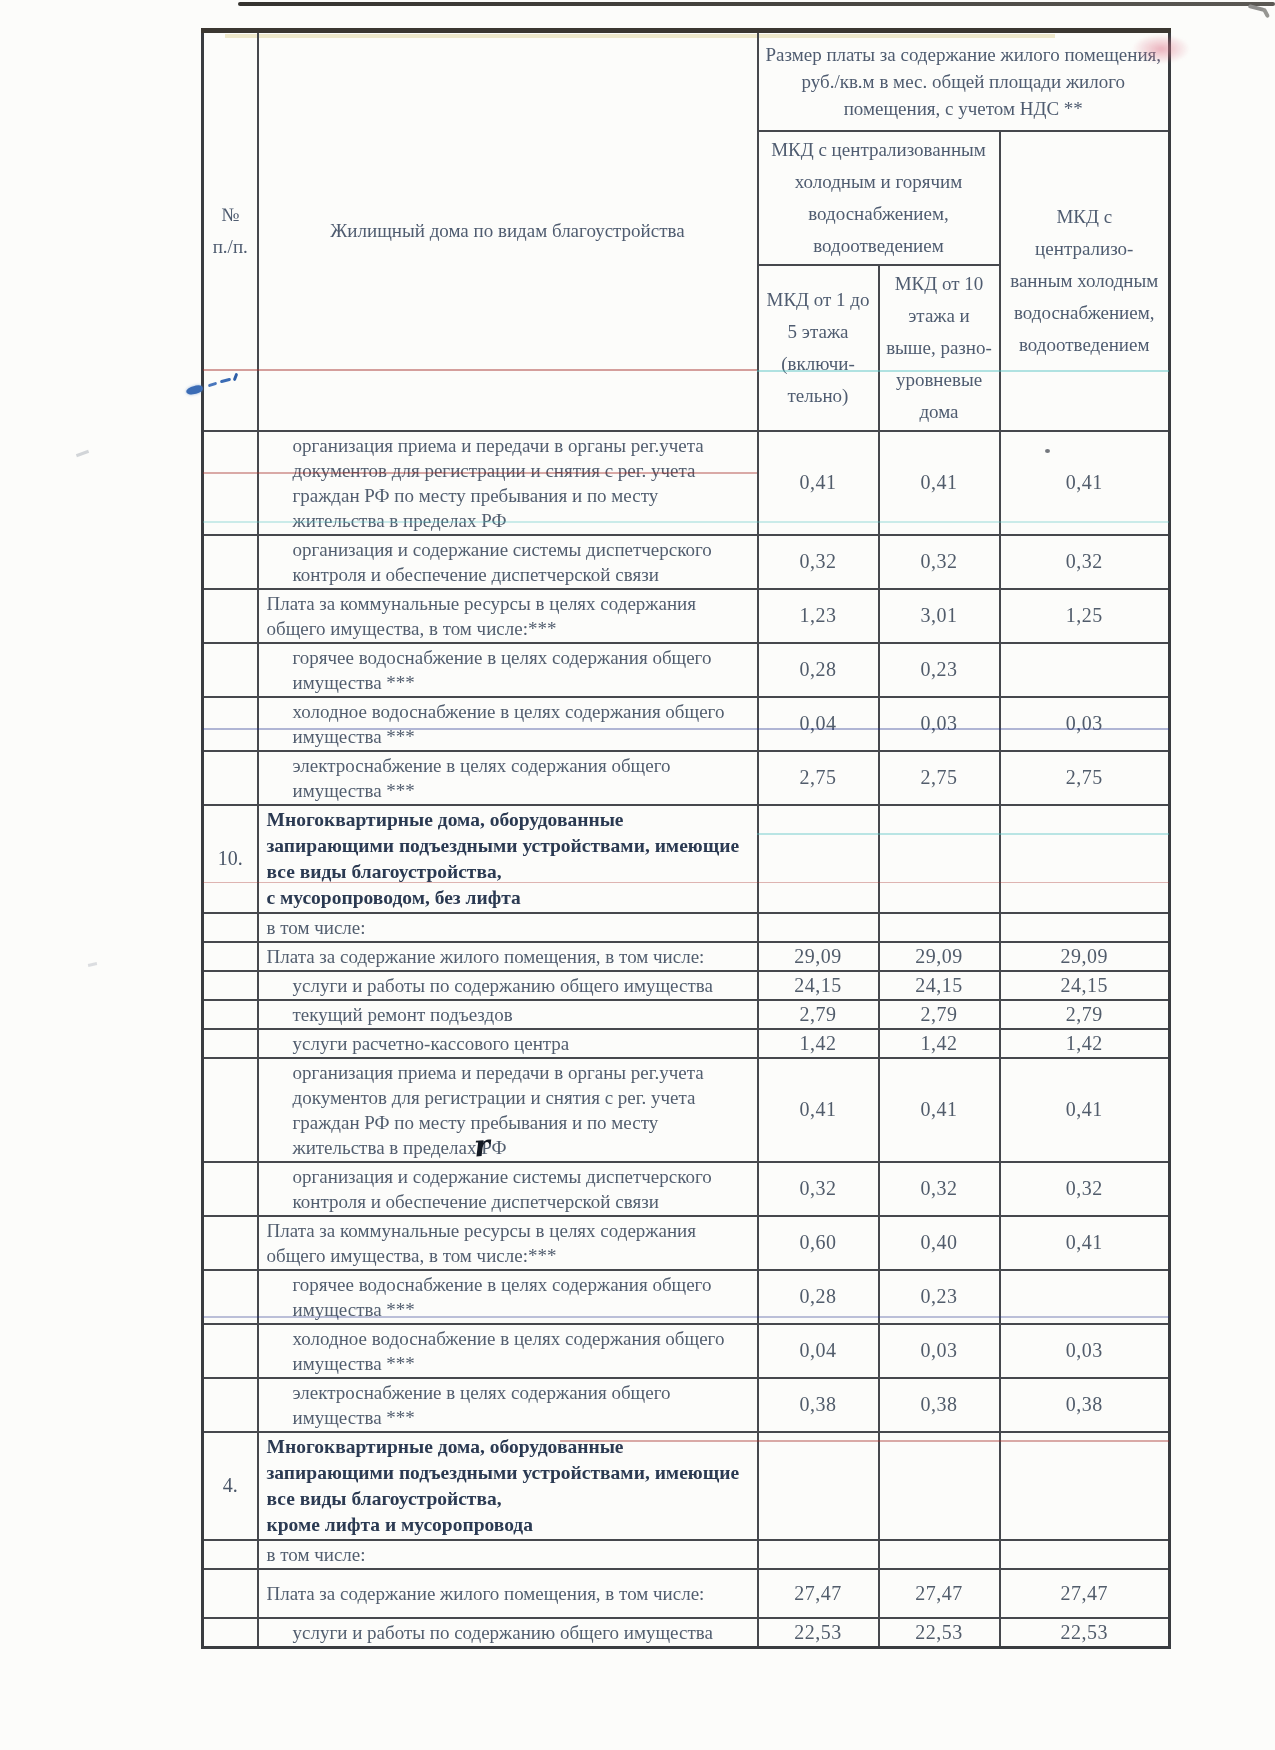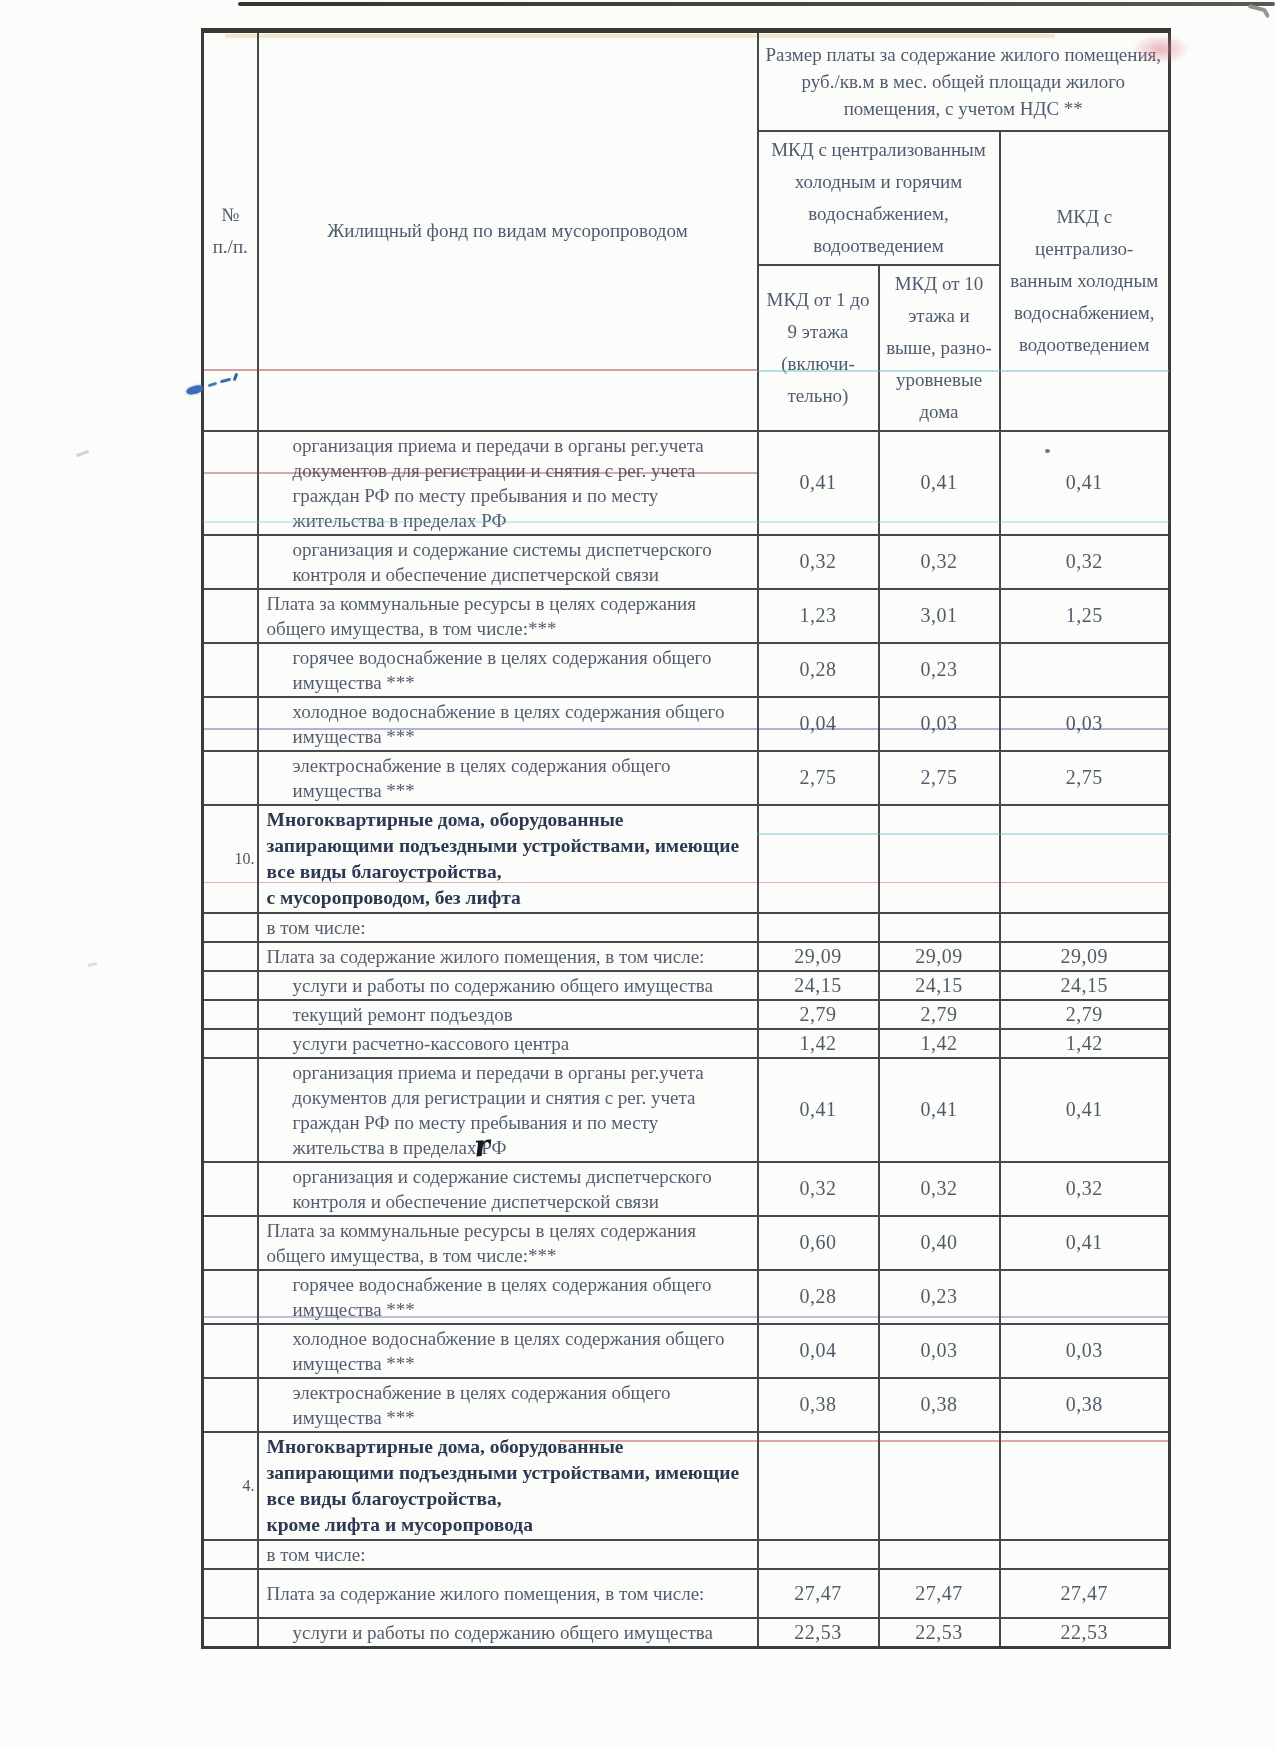--- a/index.html
+++ b/index.html
@@ -20,21 +20,21 @@
     vertical-align:middle;
     overflow:hidden;
   }
   table.tariff{border:3px solid #3a3c40;border-top:5px solid #3b3731;}
   td.hdr{
     text-align:center;font-size:19px;line-height:32px;color:#4f5c70;
     white-space:pre-line;padding:2px 5px;
   }
   td.hdr-price{line-height:27px;}
   td.num{
-    text-align:right;font-size:16px;color:#4a5668;padding:0 2px;
+    text-align:center;font-size:20px;color:#4a5668;padding:0 2px;
   }
   td.lbl{
     font-size:19px;line-height:25px;color:#525e6f;
     padding:1px 4px 1px 8px;white-space:pre-line;border-radius:27px;
   }
   tr.ind td.lbl{padding-left:34px;}
   tr.section td.lbl{
     font-weight:bold;color:#2b3a52;font-size:19.5px;line-height:26px;padding-left:8px;
   }
   td.val{
@@ -90,29 +90,29 @@
       <col style="width:55px">
         <col style="width:500px">
         <col style="width:121px">
         <col style="width:121px">
         <col style="width:170px">
     </colgroup>
     <tbody>
       <tr style="height:100px">
         <td class="hdr" rowspan="3">№
 п./п.</td>
-        <td class="hdr" rowspan="3">Жилищный фонд по видам мусоропроводом</td>
+        <td class="hdr" rowspan="3">Жилищный дома по видам благоустройства</td>
         <td class="hdr hdr-price" colspan="3">Размер платы за содержание жилого помещения, руб./кв.м в мес. общей площади жилого помещения, с учетом НДС **</td>
       </tr>
       <tr style="height:104px">
         <td class="hdr" colspan="2">МКД с централизованным холодным и горячим водоснабжением, водоотведением</td>
         <td class="hdr" rowspan="2">МКД с централизо-ванным холодным водоснабжением, водоотведением</td>
       </tr>
       <tr style="height:135px">
-        <td class="hdr">МКД  от 1 до 9 этажа (включи-тельно)</td>
+        <td class="hdr">МКД  от 1 до 5 этажа (включи-тельно)</td>
         <td class="hdr">МКД от 10 этажа и выше, разно-уровневые дома</td>
       </tr>
 
       <tr class="ind" style="height:102px">
         <td class="num"></td>
         <td class="lbl">организация приема и передачи в органы  рег.учета документов для регистрации и снятия с рег. учета граждан РФ по месту пребывания и по месту жительства в пределах РФ</td>
         <td class="val">0,41</td>
         <td class="val">0,41</td>
         <td class="val">0,41</td>
       </tr>

